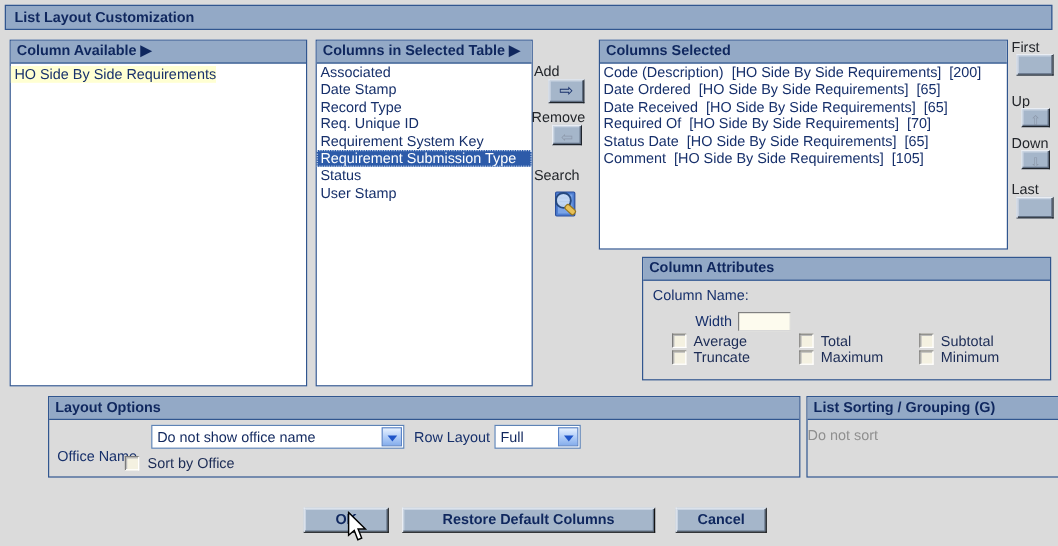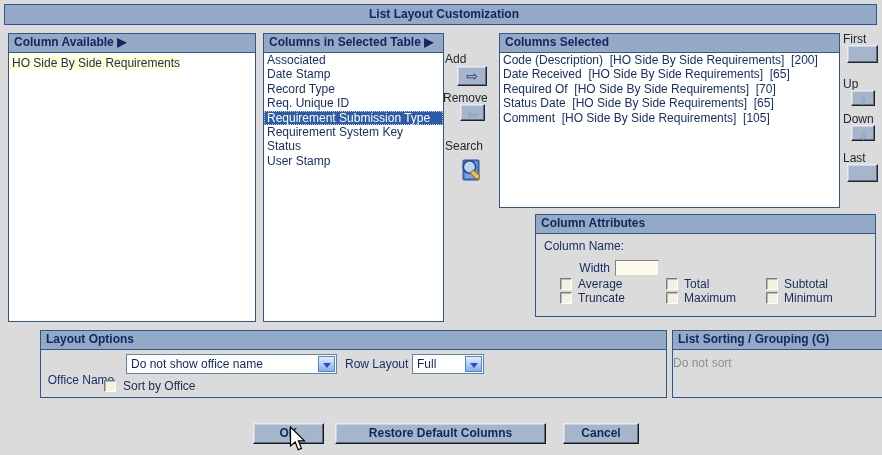--- a/index.html
+++ b/index.html
@@ -3,21 +3,21 @@
 <meta charset="utf-8">
 <style>
   html,body{margin:0;padding:0;}
   .dialog{
     position:relative;width:882px;height:455px;background:#DBDBDB;
     font-family:"Liberation Sans",sans-serif;overflow:hidden;
   }
   .titlebar{
     position:absolute;left:4px;top:4px;width:873px;height:21px;
     background:#93A9C6;border:1px solid #31568F;box-sizing:border-box;
-    font-size:12px;font-weight:bold;color:#0F275E;line-height:19px;padding-left:7px;text-align:center;
+    font-size:12px;font-weight:bold;color:#0F275E;line-height:19px;padding-left:7px;
   }
   .panel{position:absolute;border:1px solid #31568F;box-sizing:border-box;background:#fff;}
   .panel.gray{background:#DBDBDB;margin-left:36px;}
   .panel-header{
     height:18px;background:#93A9C6;border-bottom:1px solid #31568F;
     font-size:12px;font-weight:bold;color:#0F275E;line-height:17px;padding-left:5px;
     white-space:pre;
   }
   .list-body{position:relative;width:100%;}
   .list-item{font-size:12px;line-height:14.4px;color:#17306B;padding-left:3px;white-space:pre;}
@@ -81,22 +81,22 @@
     </div>
   </div>
 
   <div class="panel" style="left:263px;top:33px;width:181px;height:289px;">
     <div class="panel-header">Columns in Selected Table ▶</div>
     <div class="list-body">
       <div class="list-item">Associated</div>
       <div class="list-item">Date Stamp</div>
       <div class="list-item">Record Type</div>
       <div class="list-item">Req. Unique ID</div>
+      <div class="list-item">Requirement System Key</div>
       <div class="list-item sel-blue">Requirement Submission Type</div>
-      <div class="list-item">Requirement System Key</div>
       <div class="list-item">Status</div>
       <div class="list-item">User Stamp</div>
     </div>
   </div>
 
   <div class="side-label" style="left:445px;top:52px;width:52px;">Add</div>
   <div class="sq-btn" style="left:457px;top:66px;width:30px;height:20px;">
     <span class="arrow-glyph">⇨</span>
   </div>
   <div class="side-label" style="left:443px;top:91px;width:56px;">Remove</div>
@@ -113,20 +113,21 @@
       <line x1="7" y1="15" x2="17" y2="15" stroke="#3B66B8" stroke-width="1"></line>
       <circle cx="10.5" cy="11" r="6.2" fill="#CFE0F6" fill-opacity="0.85" stroke="#26497F" stroke-width="1.6"></circle>
       <rect x="14.2" y="13.8" width="9.5" height="4.6" rx="1.6" transform="rotate(42 14.2 13.8)" fill="#E8C057" stroke="#96761F"></rect>
     </svg>
   </div>
 
   <div class="panel" style="left:499px;top:33px;width:341px;height:175px;">
     <div class="panel-header">Columns Selected</div>
     <div class="list-body">
       <div class="list-item">Code (Description)  [HO Side By Side Requirements]  [200]</div>
+      <div class="list-item">Date Ordered  [HO Side By Side Requirements]  [65]</div>
       <div class="list-item">Date Received  [HO Side By Side Requirements]  [65]</div>
       <div class="list-item">Required Of  [HO Side By Side Requirements]  [70]</div>
       <div class="list-item">Status Date  [HO Side By Side Requirements]  [65]</div>
       <div class="list-item">Comment  [HO Side By Side Requirements]  [105]</div>
     </div>
   </div>
 
   <div class="panel gray" style="left:499px;top:214px;width:341px;height:103px;">
     <div class="panel-header">Column Attributes</div>
     <div class="attr-label" style="left:8px;top:24px;">Column Name:</div>

